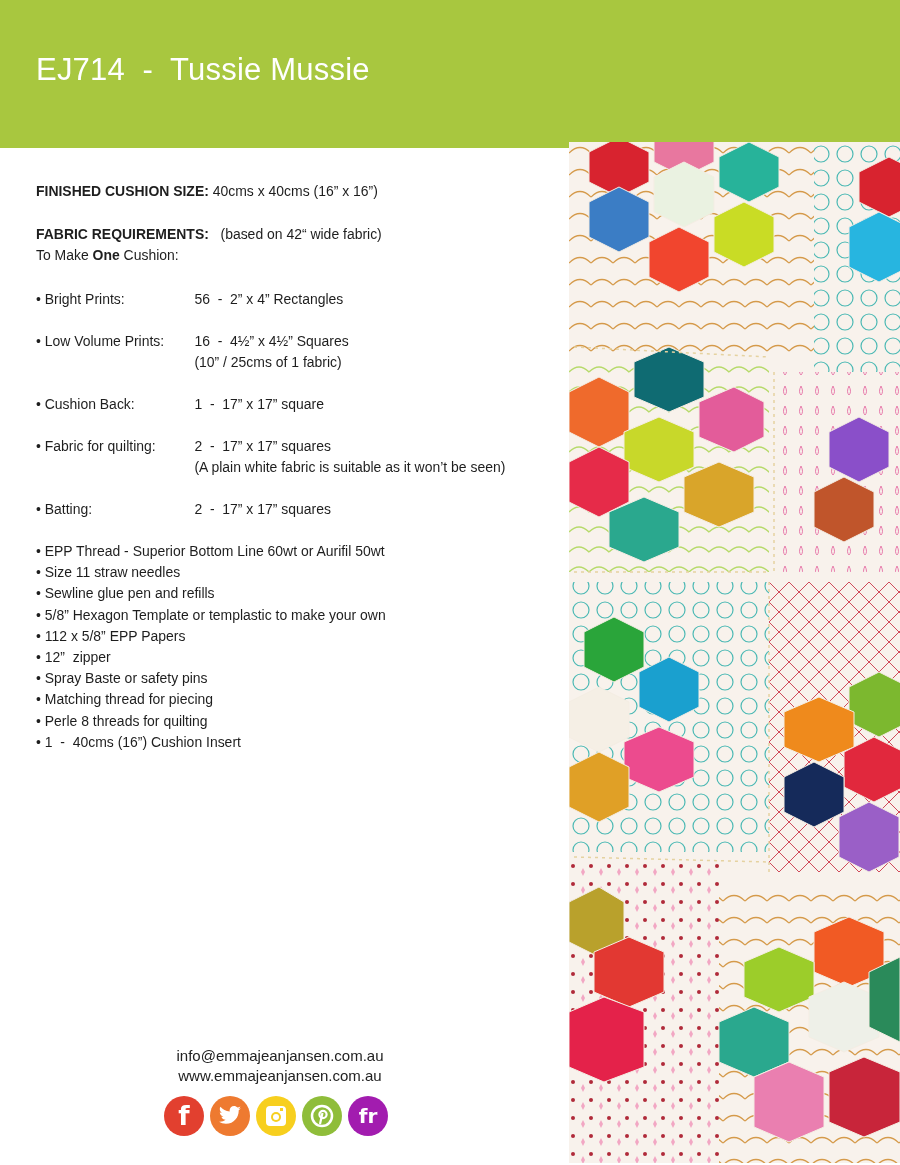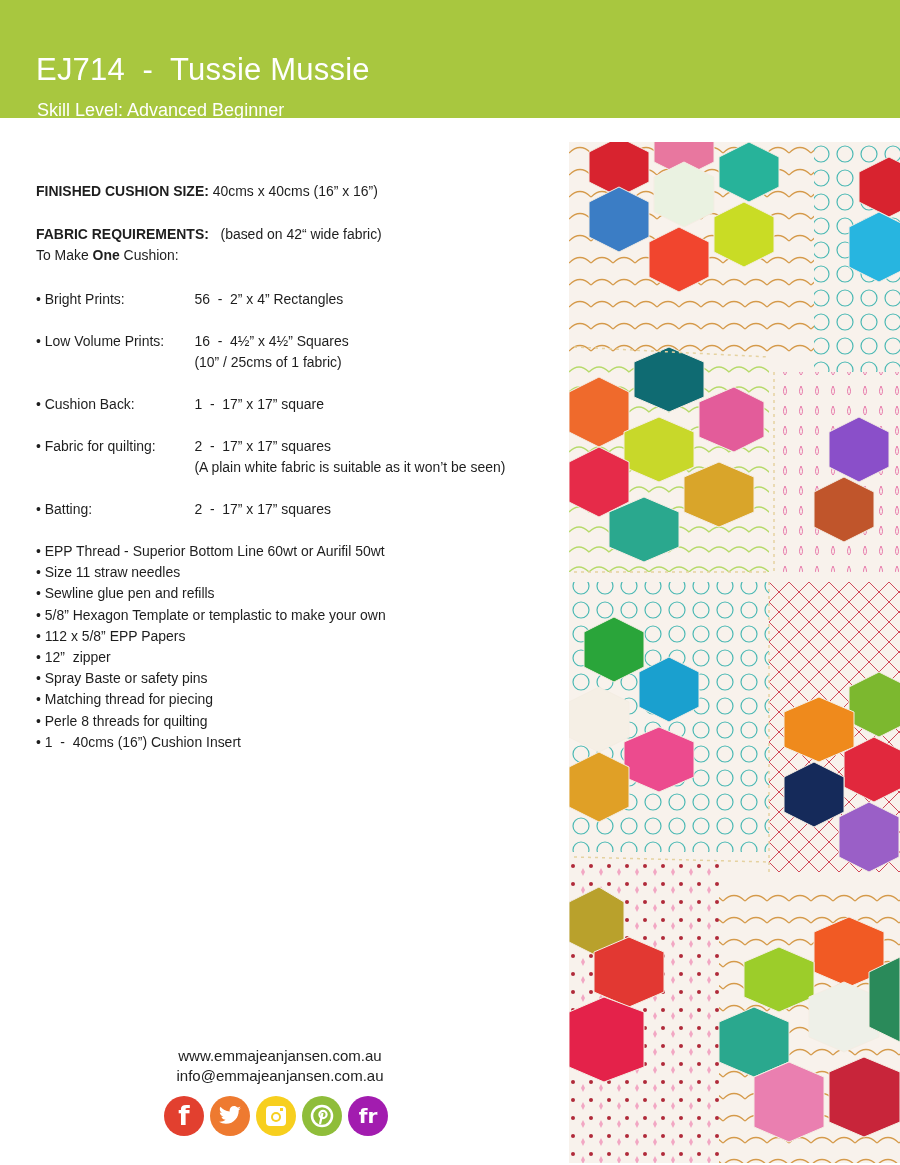--- a/index.html
+++ b/index.html
@@ -3,21 +3,21 @@
 <meta charset="utf-8">
 <style>
   html, body { margin: 0; padding: 0; }
   body {
     width: 900px; height: 1165px; position: relative; overflow: hidden;
     background: #ffffff;
     font-family: "Liberation Sans", sans-serif;
     color: #1e1e1e;
   }
   .header {
-    position: absolute; left: 0; top: 0; width: 900px; height: 118px;
+    position: absolute; left: 0; top: 0; width: 900px; height: 148px;
     background: #a8c73f;
   }
   .header .title {
     position: absolute; left: 36px; top: 52px;
     font-size: 31px; color: #ffffff; letter-spacing: 0.2px; white-space: pre;
   }
   .header .skill {
     position: absolute; left: 37px; top: 100px;
     font-size: 18px; color: #ffffff;
   }
@@ -52,21 +52,20 @@
     position: absolute; left: 569px; top: 142px; width: 331px; height: 1021px;
     overflow: hidden; background: #f7f1ea;
   }
   .photo svg { display: block; }
 </style>
 </head>
 <body>
 
 <div class="header">
   <div class="title">EJ714  -  Tussie Mussie</div>
-  <div class="skill">Skill Level: Advanced Beginner</div>
 </div>
 
 <div class="content">
   <div>
     <span class="b">FINISHED CUSHION SIZE:</span>
     <span>40cms x 40cms (16” x 16”)</span>
   </div>
   <div class="gap-s"></div>
   <div style="height:1px"></div>
   <div>
@@ -117,22 +116,22 @@
     <li style="white-space:pre">• 112 x 5/8” EPP Papers</li>
     <li style="white-space:pre">• 12”  zipper</li>
     <li style="white-space:pre">• Spray Baste or safety pins</li>
     <li style="white-space:pre">• Matching thread for piecing</li>
     <li style="white-space:pre">• Perle 8 threads for quilting</li>
     <li style="white-space:pre">• 1  -  40cms (16”) Cushion Insert</li>
   </ul>
 </div>
 
 <div class="footer-links">
+  <div>info@emmajeanjansen.com.au</div>
   <div>www.emmajeanjansen.com.au</div>
-  <div>info@emmajeanjansen.com.au</div>
 </div>
 
 <div class="social">
   <div class="ico" style="background:#e2402f;font-size:26px;">f</div>
   <div class="ico" style="background:#ee7a30;">
     <svg width="24" height="20" viewBox="0 0 24 20">
         <path fill="#fff" d="M23 2.3c-.8.4-1.7.6-2.6.7.9-.6 1.6-1.4 2-2.5-.9.5-1.9.9-2.9 1.1C18.6.6 17.4 0 16.1 0c-2.5 0-4.5 2-4.5 4.5 0 .4 0 .7.1 1C7.9 5.3 4.6 3.5 2.4.8 2 1.5 1.8 2.2 1.8 3.1c0 1.6.8 2.9 2 3.7-.7 0-1.4-.2-2-.6 0 2.2 1.6 4 3.6 4.4-.4.1-.8.2-1.2.2-.3 0-.6 0-.8-.1.6 1.8 2.2 3.1 4.2 3.1-1.5 1.2-3.5 1.9-5.6 1.9H1c2 1.3 4.4 2 6.9 2 8.3 0 12.8-6.9 12.8-12.8v-.6c.9-.6 1.7-1.4 2.3-2.3z"></path>
       </svg>
   </div>
   <div class="ico" style="background:#f7cf1e;">

